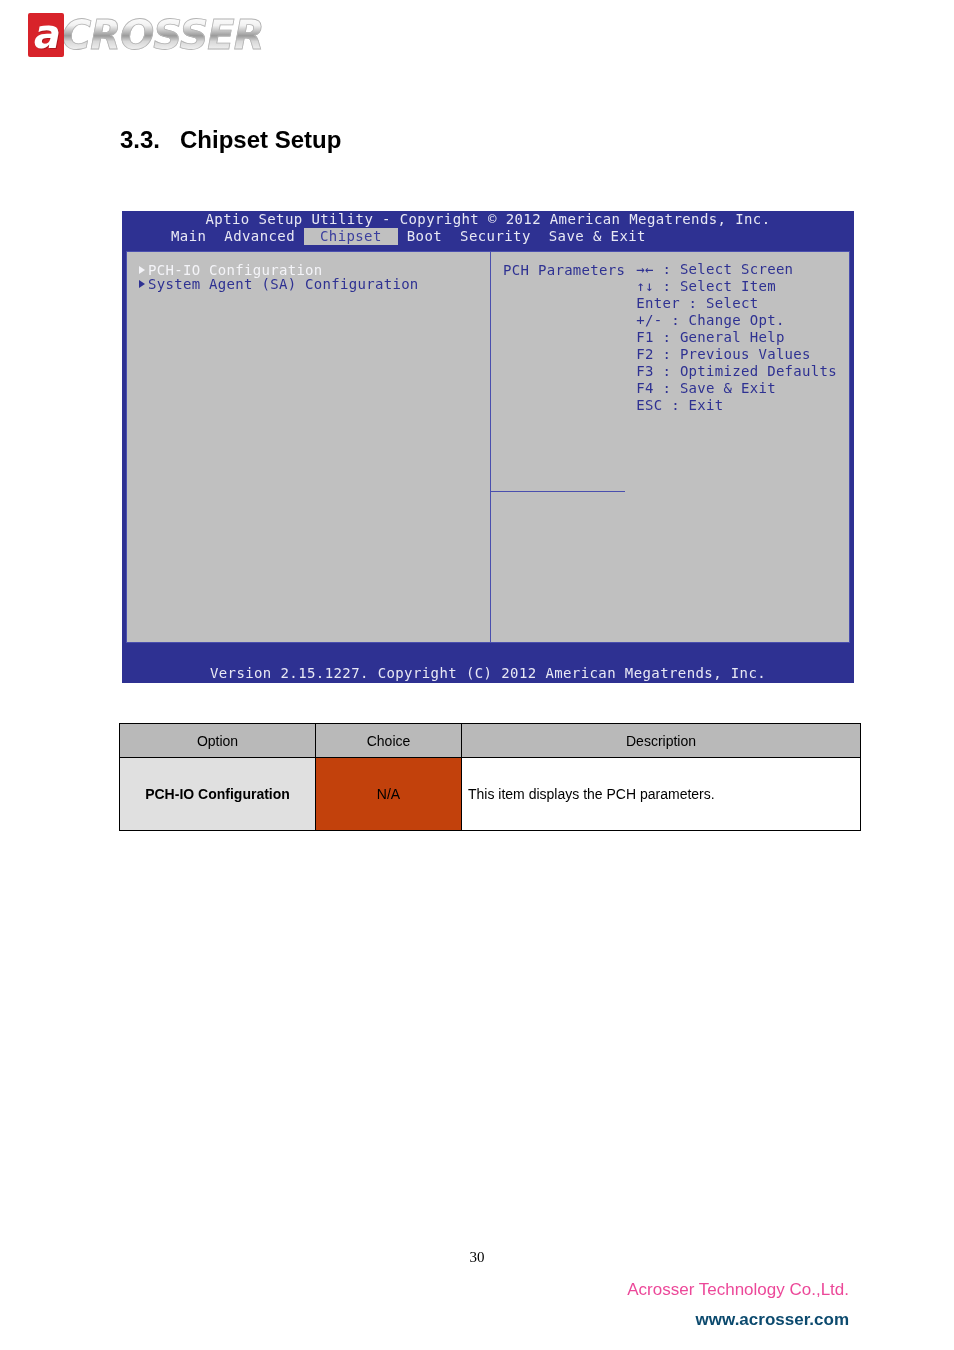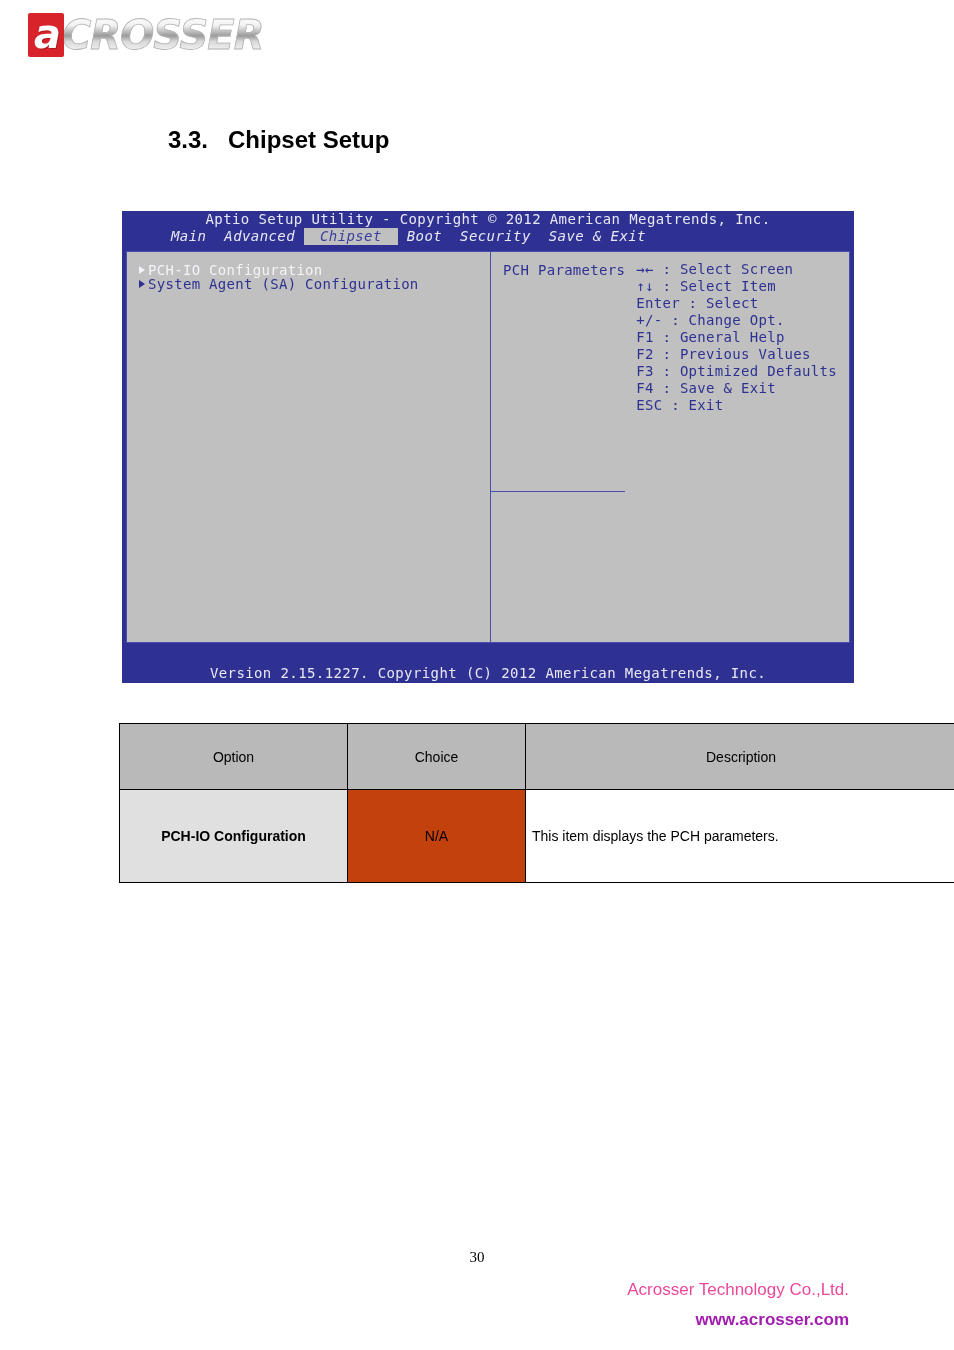--- a/index.html
+++ b/index.html
@@ -76,21 +76,20 @@
   
   .section-heading {
     position: absolute;
     left: 120px;
     top: 126px;
     font-size: 24px;
     font-weight: bold;
     color: #000000;
     white-space: pre;
     letter-spacing: 0px;
-    margin-left: 48px;
   }
   .section-heading .num { margin-right: 20px; }
 
   
   .bios {
     position: absolute;
     left: 122px;
     top: 211px;
     width: 732px;
     height: 472px;
@@ -107,21 +106,20 @@
     letter-spacing: 0.4px;
     white-space: pre;
   }
   .bios-menubar {
     height: 17px;
     line-height: 17px;
     display: flex;
     align-items: flex-end;
     padding-left: 40px;
     white-space: pre;
-    font-style: italic;
   }
   .bios-tab {
     color: #e8e8f4;
     padding: 0 9px;
     letter-spacing: 0.4px;
     display: flex;
     align-items: center;
   }
   .bios-tab.active {
     background: #c0c0c0;
@@ -216,21 +214,21 @@
     top: 723px;
     width: 738px;
     border-collapse: collapse;
     table-layout: fixed;
   }
   .spec-table th, .spec-table td {
     border: 1px solid #000000;
     font-weight: normal;
     font-size: 14px;
     color: #000000;
-    padding: 16px;
+    padding: 0;
   }
   .spec-table thead th {
     background: #b9b9b9;
     height: 33px;
     text-align: center;
     vertical-align: middle;
   }
   .col-option { width: 195px; }
   .col-choice { width: 145px; }
   .col-desc   { width: 398px; }
@@ -275,21 +273,21 @@
     font-size: 17px;
     color: #ec4899;
     white-space: pre;
   }
   .footer-url {
     position: absolute;
     right: 105px;
     top: 1310px;
     font-size: 17px;
     font-weight: bold;
-    color: #a21caf;
+    color: #0c4a6e;
     white-space: pre;
   }
 </style>
 </head>
 <body>
 
 <div class="logo-wrap">
   <div class="logo-main">
     <span class="logo-a">a</span>
       <span class="logo-rest">CROSSER</span>

